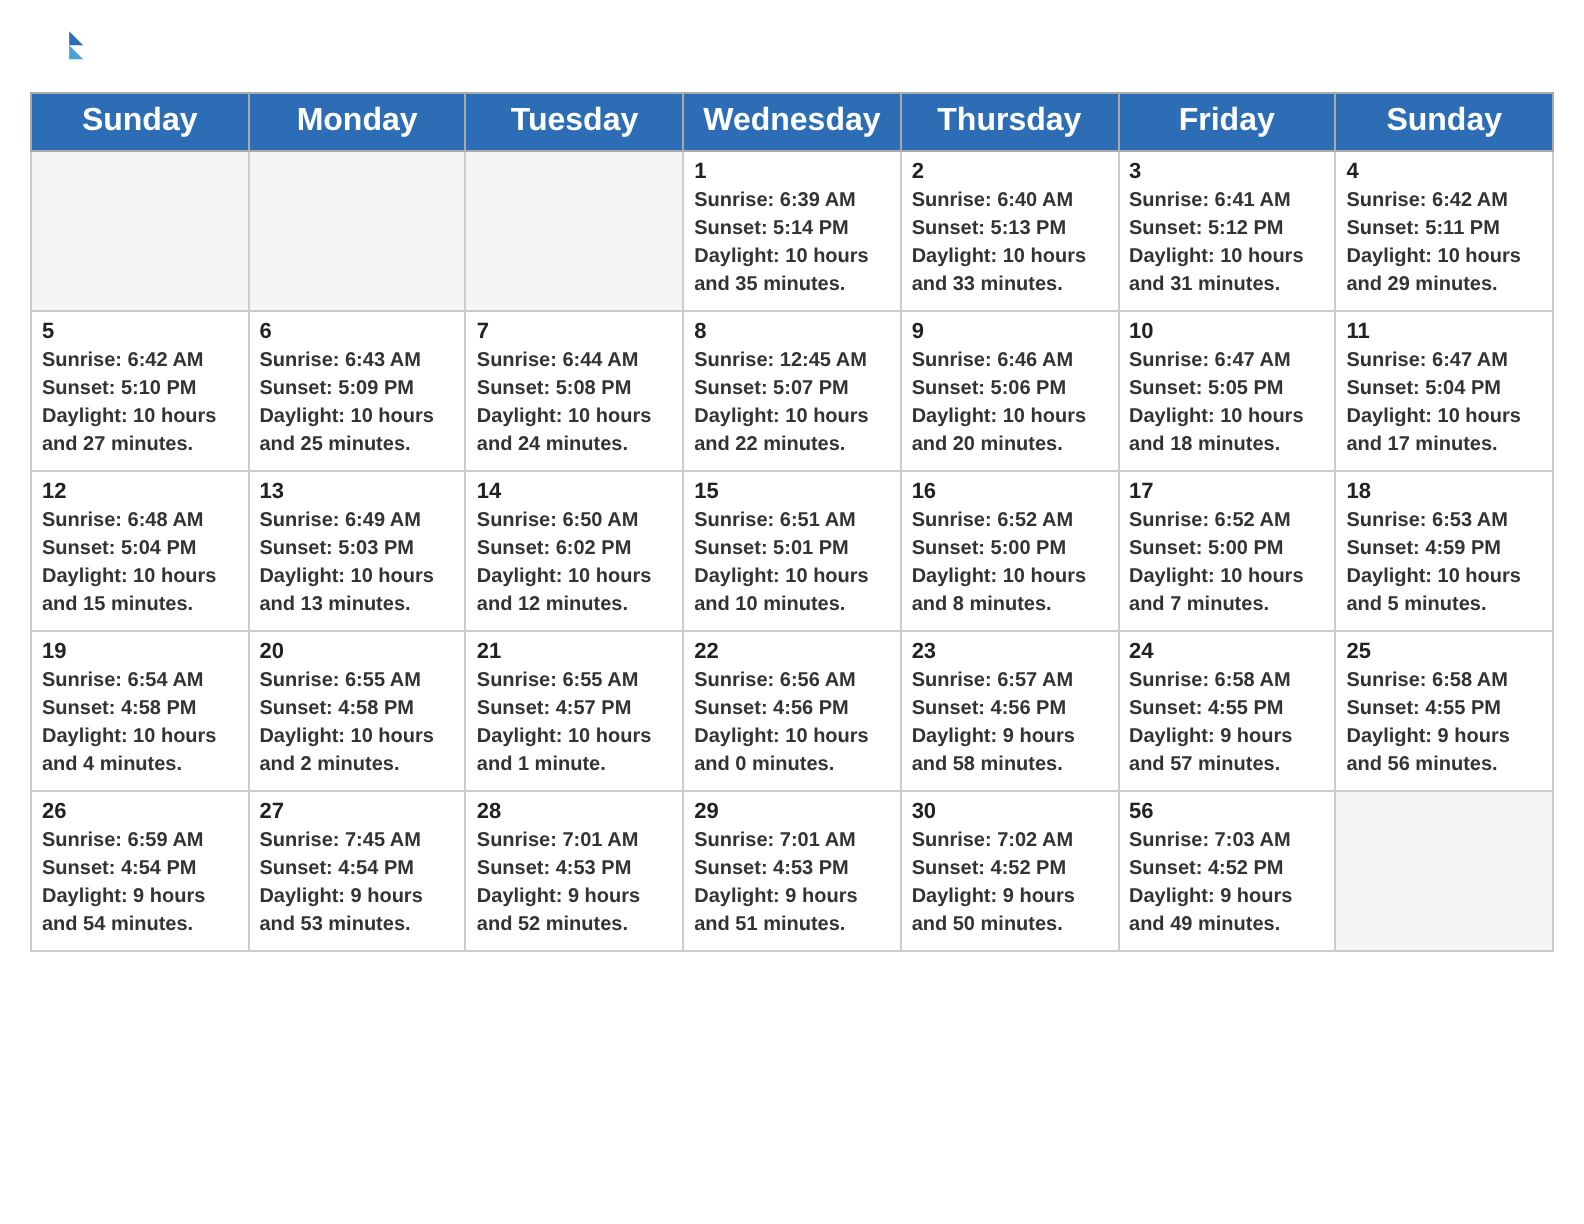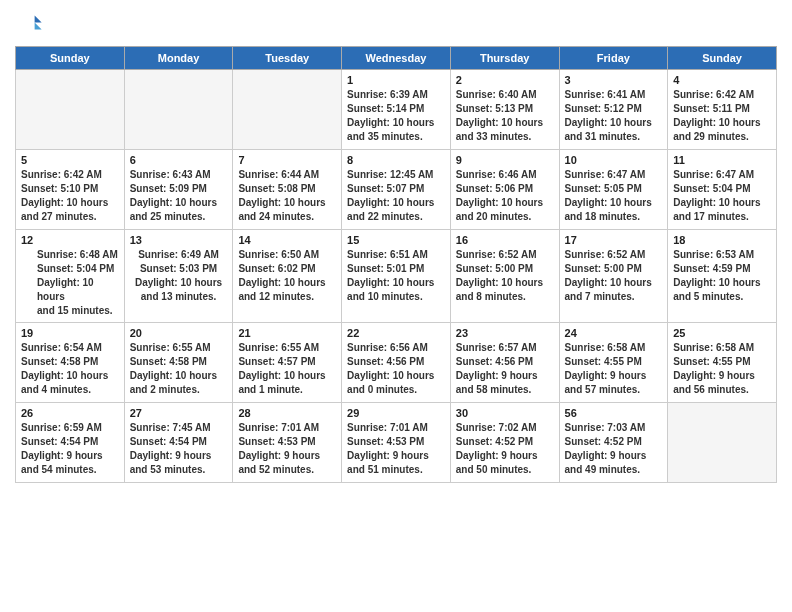--- a/index.html
+++ b/index.html
@@ -53,21 +53,21 @@
     }
     .calendar {
       width: 100%;
       border-collapse: collapse;
       table-layout: fixed;
     }
     .calendar th {
       background: #2c6db5;
       color: #fff;
       text-align: center;
-      font-size: 11px;
+      font-size: 16px;
       font-weight: bold;
       padding: 5px 3px;
       border: 1px solid #aaa;
     }
     .calendar td {
       border: 1px solid #ccc;
       vertical-align: top;
       padding: 4px 5px;
       font-size: 9.5px;
       color: #333;
@@ -204,28 +204,28 @@
             <div class="day-num">11</div>
             <div class="cell-text" style="white-space: pre-line;">Sunrise: 6:47 AM
 Sunset: 5:04 PM
 Daylight: 10 hours
 and 17 minutes.</div>
           </td>
         </tr>
         <tr>
           <td>
             <div class="day-num">12</div>
-            <div class="cell-text" style="white-space: pre-line; margin-left: 16px;">Sunrise: 6:48 AM
+            <div class="cell-text" style="white-space: pre-line;">Sunrise: 6:48 AM
 Sunset: 5:04 PM
 Daylight: 10 hours
 and 15 minutes.</div>
           </td>
           <td>
             <div class="day-num">13</div>
-            <div class="cell-text" style="white-space: pre-line; text-align: center;">Sunrise: 6:49 AM
+            <div class="cell-text" style="white-space: pre-line;">Sunrise: 6:49 AM
 Sunset: 5:03 PM
 Daylight: 10 hours
 and 13 minutes.</div>
           </td>
           <td>
             <div class="day-num">14</div>
             <div class="cell-text" style="white-space: pre-line;">Sunrise: 6:50 AM
 Sunset: 6:02 PM
 Daylight: 10 hours
 and 12 minutes.</div>

